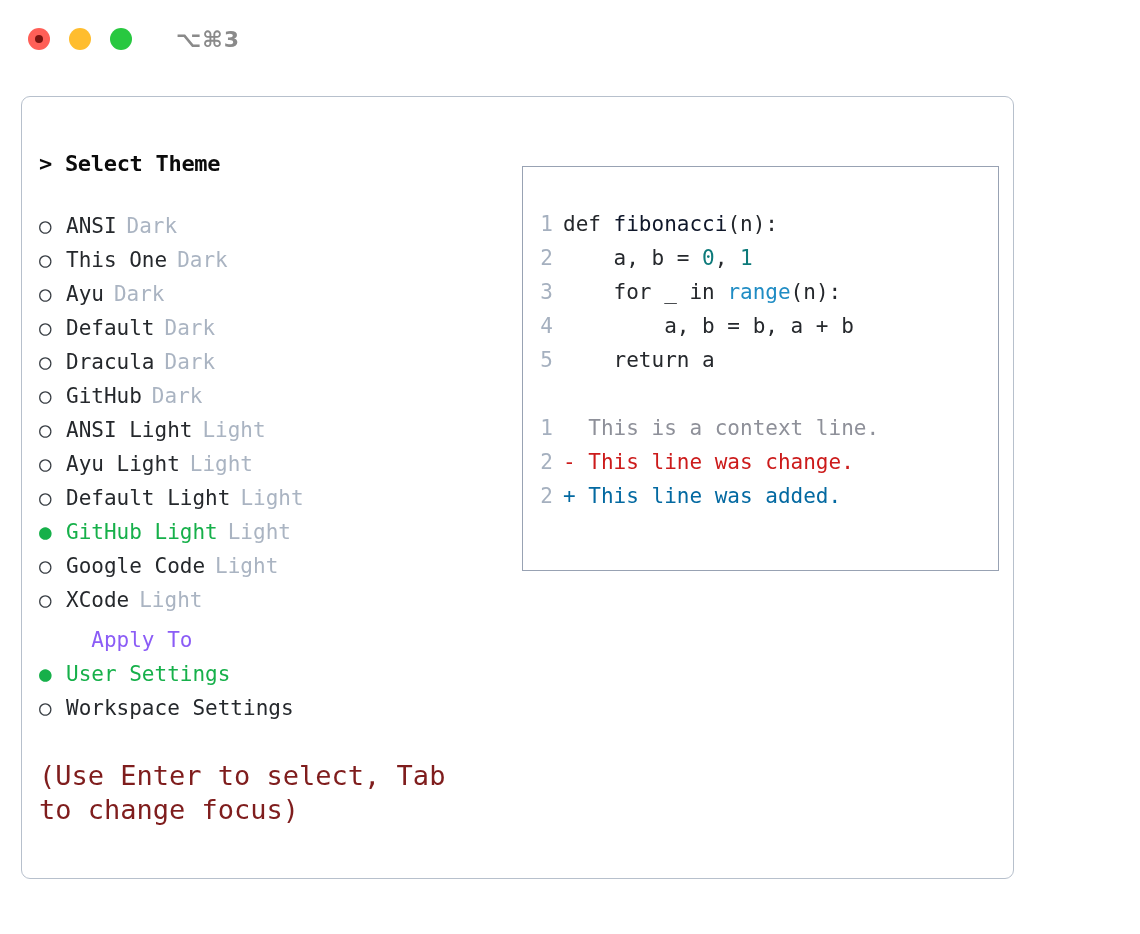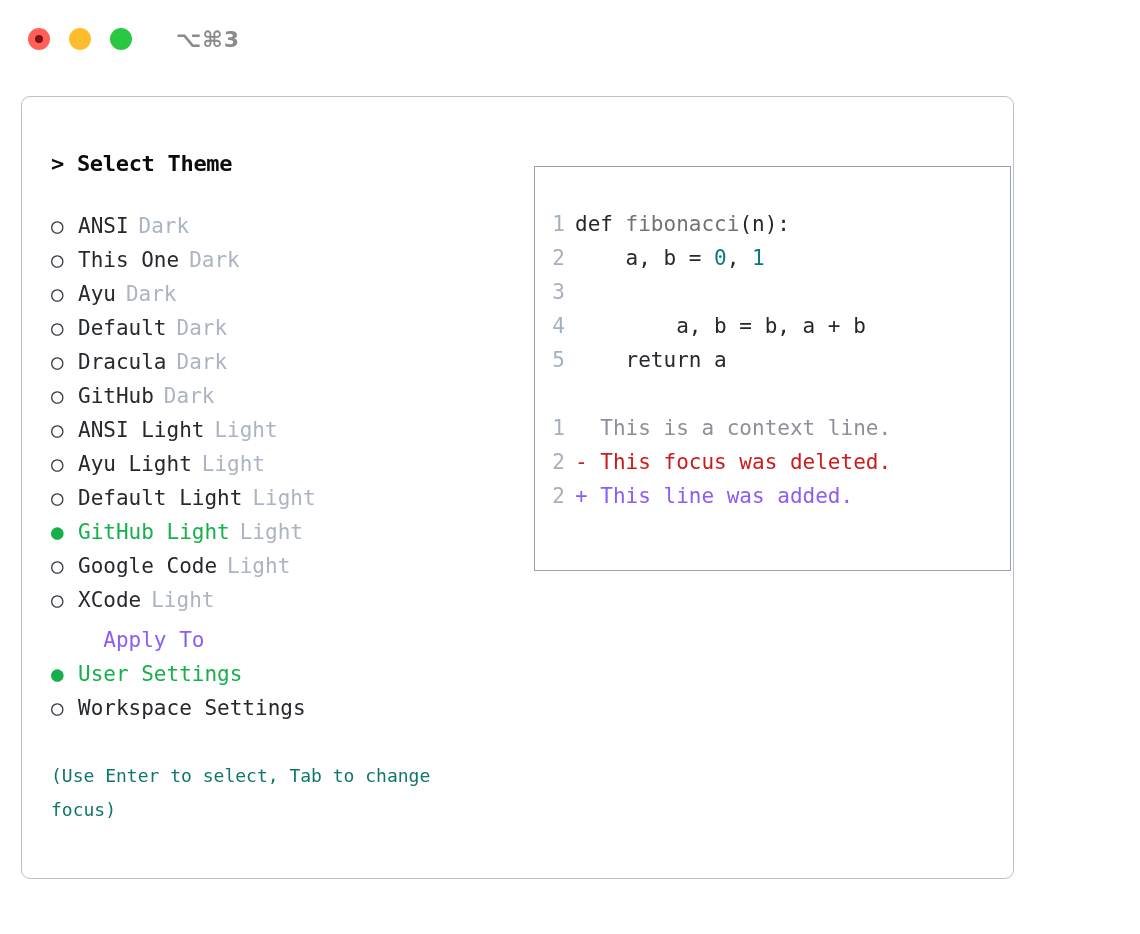--- a/index.html
+++ b/index.html
@@ -63,21 +63,21 @@
     left: 21px; top: 96px;
     width: 993px;
     height: 783px;
     border: 1.5px solid #b7c0cc;
     border-radius: 9px;
     background: #ffffff;
   }
 
   #panel-inner {
     position: absolute;
-    left: 12px; top: 0;
+    left: 0; top: 0;
     width: 100%; height: 100%;
     padding: 50px 0 0 17px;
     display: flex;
   }
 
   
   #left-col {
     width: 462px;
     flex: 0 0 462px;
   }
@@ -125,23 +125,23 @@
     font-size: 21px;
     color: #8b5cf6;
     line-height: 34px;
     height: 34px;
     padding-left: 27px;
     white-space: pre;
   }
 
   #hint {
     margin-top: 34px;
-    font-size: 18px;
-    line-height: 34px;
-    color: #0f766e;
+    font-size: 27px;
+    line-height: 34px;
+    color: #7f1d1d;
     width: 410px;
     white-space: pre-wrap;
   }
 
   
   #right-col {
     flex: 1;
     padding-left: 21px;
   }
 
@@ -174,30 +174,30 @@
   .lineno {
     width: 40px;
     flex: 0 0 40px;
     text-align: right;
     color: #a5b0bf;
     padding-right: 10px;
   }
 
   .code-text { color: #25282c; }
 
-  .tok-fn   { color: #737373; }
+  .tok-fn   { color: #0f172a; }
   .tok-num  { color: #0d7a7a; }
   .tok-bi   { color: #1f8cc4; }
   .tok-kw   { color: #25282c; }
 
   .diff-gap { height: 34px; }
 
   .diff-line.context .code-text { color: #8e9099; }
   .diff-line.del     .code-text { color: #cc1b1b; }
-  .diff-line.add     .code-text { color: #8b5cf6; }
+  .diff-line.add     .code-text { color: #0369a1; }
 </style>
 </head>
 <body>
 
 <div id="window">
 
   <div id="titlebar">
     <div class="lights">
       <div class="light red"></div>
       <div class="light yellow"></div>
@@ -240,28 +240,28 @@
         <div id="hint">(Use Enter to select, Tab to change focus)</div>
       </div>
 
       <div id="right-col">
 
 
         <div id="preview-box">
           <div id="code-block">
               <div class="code-line"><span class="lineno">1</span><span class="code-text"><span class="tok-kw">def </span><span class="tok-fn">fibonacci</span><span>(n):</span></span></div>
               <div class="code-line"><span class="lineno">2</span><span class="code-text"><span>    a, b = </span><span class="tok-num">0</span><span>, </span><span class="tok-num">1</span></span></div>
-              <div class="code-line"><span class="lineno">3</span></div>
+              <div class="code-line"><span class="lineno">3</span><span class="code-text"><span class="tok-kw">    for _ in </span><span class="tok-bi">range</span><span>(n):</span></span></div>
               <div class="code-line"><span class="lineno">4</span><span class="code-text"><span>        a, b = b, a + b</span></span></div>
               <div class="code-line"><span class="lineno">5</span><span class="code-text"><span class="tok-kw">    return a</span></span></div>
             </div>
           <div class="diff-gap"></div>
           <div id="diff-block">
               <div class="code-line diff-line context"><span class="lineno">1</span><span class="code-text">  This is a context line.</span></div>
-              <div class="code-line diff-line del"><span class="lineno">2</span><span class="code-text">- This focus was deleted.</span></div>
+              <div class="code-line diff-line del"><span class="lineno">2</span><span class="code-text">- This line was change.</span></div>
               <div class="code-line diff-line add"><span class="lineno">2</span><span class="code-text">+ This line was added.</span></div>
             </div>
         </div>
       </div>
 
     </div>
   </div>
 </div>
 
 </body></html>

